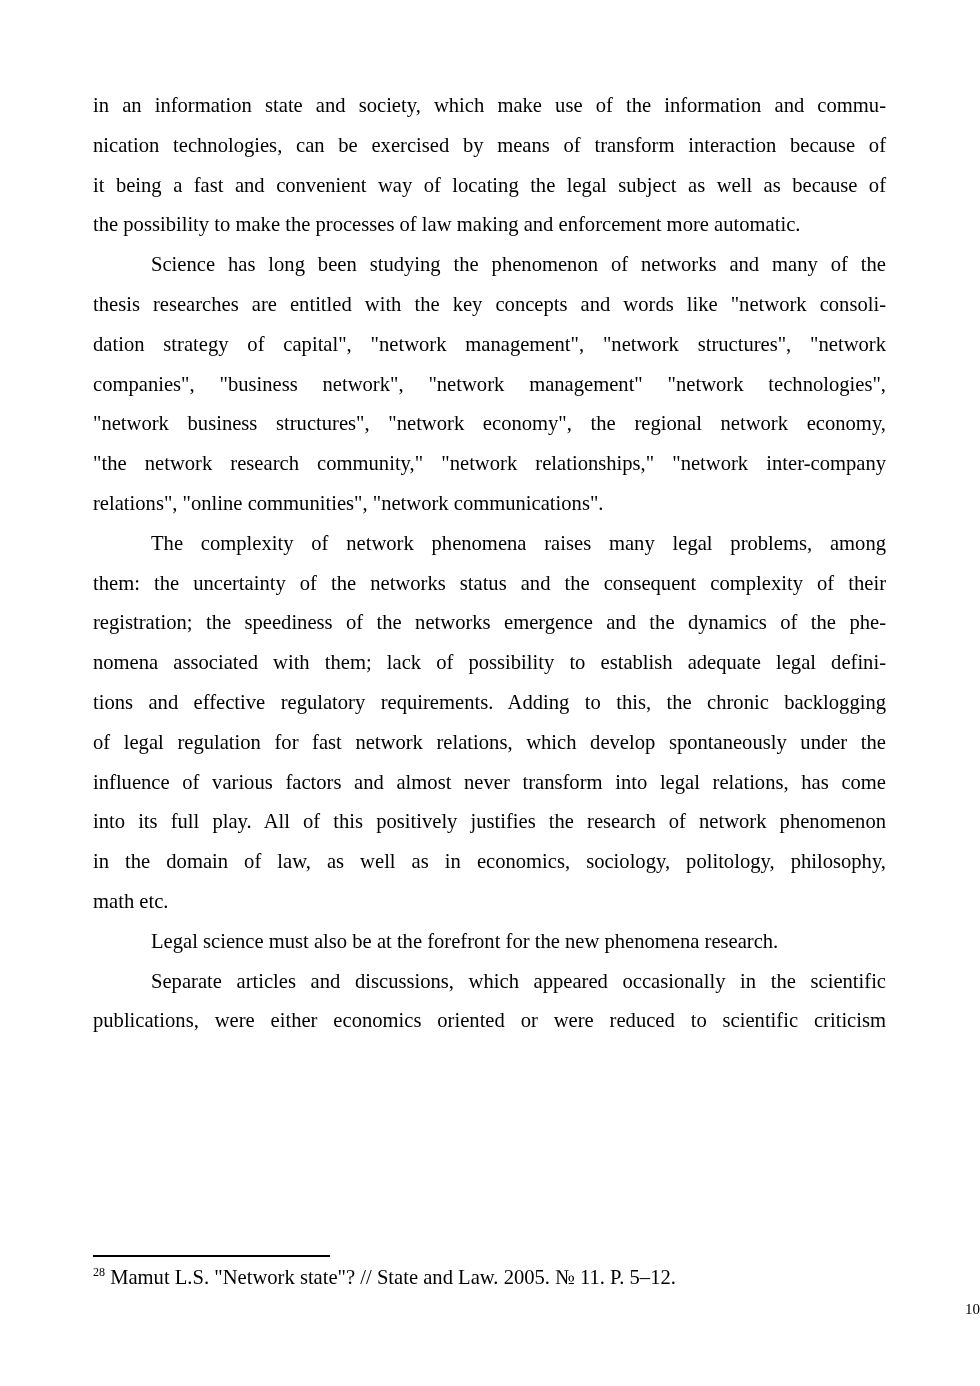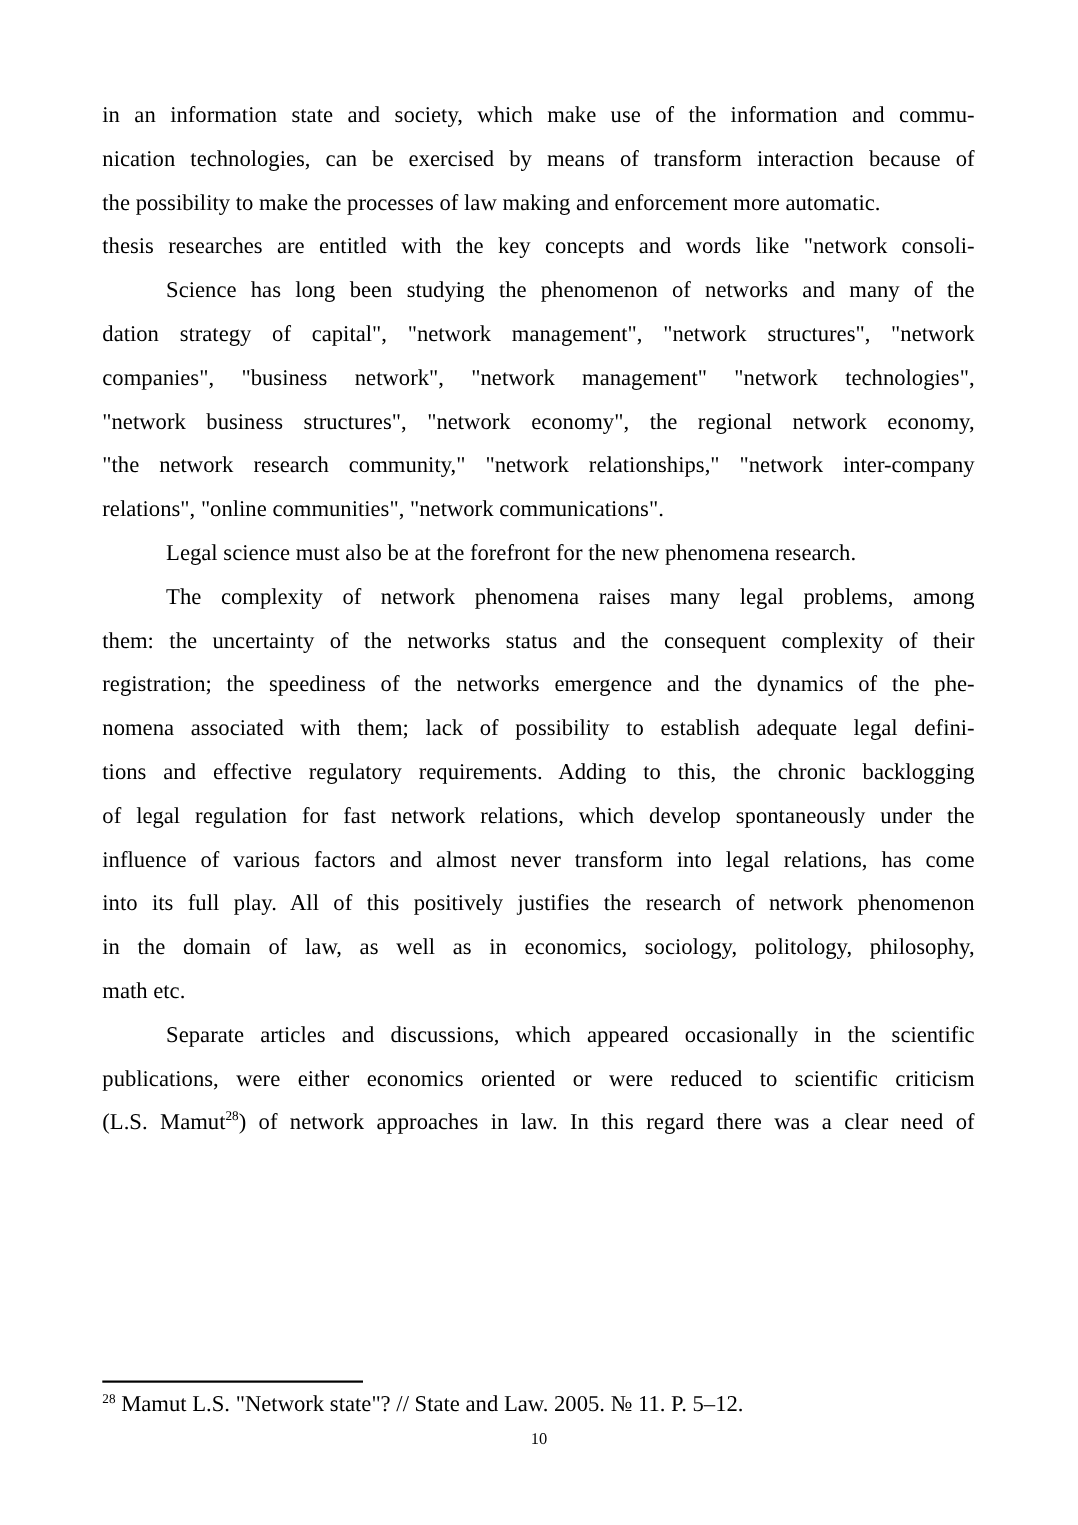--- a/index.html
+++ b/index.html
@@ -18,66 +18,66 @@
     sup { font-size: 12px; line-height: 0; vertical-align: 8px; }
     .fn-rule {
       position: absolute; left: 93px; top: 1255px; width: 237px; height: 2px; background: #000;
     }
     .footnote {
       position: absolute; left: 93px; top: 1266px; white-space: nowrap;
       font-family: "Liberation Serif", "DejaVu Serif", serif; font-size: 20.6px; color: #000;
     }
     .footnote sup { font-size: 12px; vertical-align: 8px; }
     .page-number {
-      position: absolute; left: 0; width: 980px; top: 1301px; text-align: center;
+      position: absolute; left: 0; width: 980px; top: 1301px; text-align: right;
       font-family: "Liberation Serif", "DejaVu Serif", serif; font-size: 15px; color: #000;
     }
   </style>
 </head>
 <body>
 
 <div class="page">
 
   <div>
     <span class="line">in an information state and society, which make use of the information and commu-</span>
     <span class="line">nication technologies, can be exercised by means of transform interaction because of</span>
+    <span class="line">it being a fast and convenient way of locating the legal subject as well as because of</span>
     <span class="line last">the possibility to make the processes of law making and enforcement more automatic.</span>
   </div>
 
   <div>
+    <span class="line indent">Science has long been studying the phenomenon of networks and many of the</span>
     <span class="line">thesis researches are entitled with the key concepts and words like "network consoli-</span>
-    <span class="line indent">Science has long been studying the phenomenon of networks and many of the</span>
     <span class="line">dation strategy of capital", "network management", "network structures", "network</span>
     <span class="line">companies", "business network", "network management" "network technologies",</span>
     <span class="line">"network business structures", "network economy", the regional network economy,</span>
     <span class="line">"the network research community," "network relationships," "network inter-company</span>
     <span class="line last">relations", "online communities", "network communications".</span>
-  </div>
-
-  <div>
-    <span class="line indent last">Legal science must also be at the forefront for the new phenomena research.</span>
   </div>
 
   <div>
     <span class="line indent">The complexity of network phenomena raises many legal problems, among</span>
     <span class="line">them: the uncertainty of the networks status and the consequent complexity of their</span>
     <span class="line">registration; the speediness of the networks emergence and the dynamics of the phe-</span>
     <span class="line">nomena associated with them; lack of possibility to establish adequate legal defini-</span>
     <span class="line">tions and effective regulatory requirements. Adding to this, the chronic backlogging</span>
     <span class="line">of legal regulation for fast network relations, which develop spontaneously under the</span>
     <span class="line">influence of various factors and almost never transform into legal relations, has come</span>
     <span class="line">into its full play. All of this positively justifies the research of network phenomenon</span>
     <span class="line">in the domain of law, as well as in economics, sociology, politology, philosophy,</span>
     <span class="line last">math etc.</span>
   </div>
 
   <div>
+    <span class="line indent last">Legal science must also be at the forefront for the new phenomena research.</span>
+  </div>
+
+  <div>
     <span class="line indent">Separate articles and discussions, which appeared occasionally in the scientific</span>
     <span class="line">publications, were either economics oriented or were reduced to scientific criticism</span>
-    <span class="line"><span>(L.S. Mamut</span><sup>28</sup><span>) of network approaches in law. In this regard there was a clear need of</span></span>
   </div>
 
 </div>
 
 <div class="fn-rule"></div>
 <div class="footnote"><sup>28</sup><span> Mamut L.S. "Network state"? // State and Law. 2005. № 11. P. 5–12.</span></div>
 
 <div class="page-number">10</div>
 
 </body></html>

